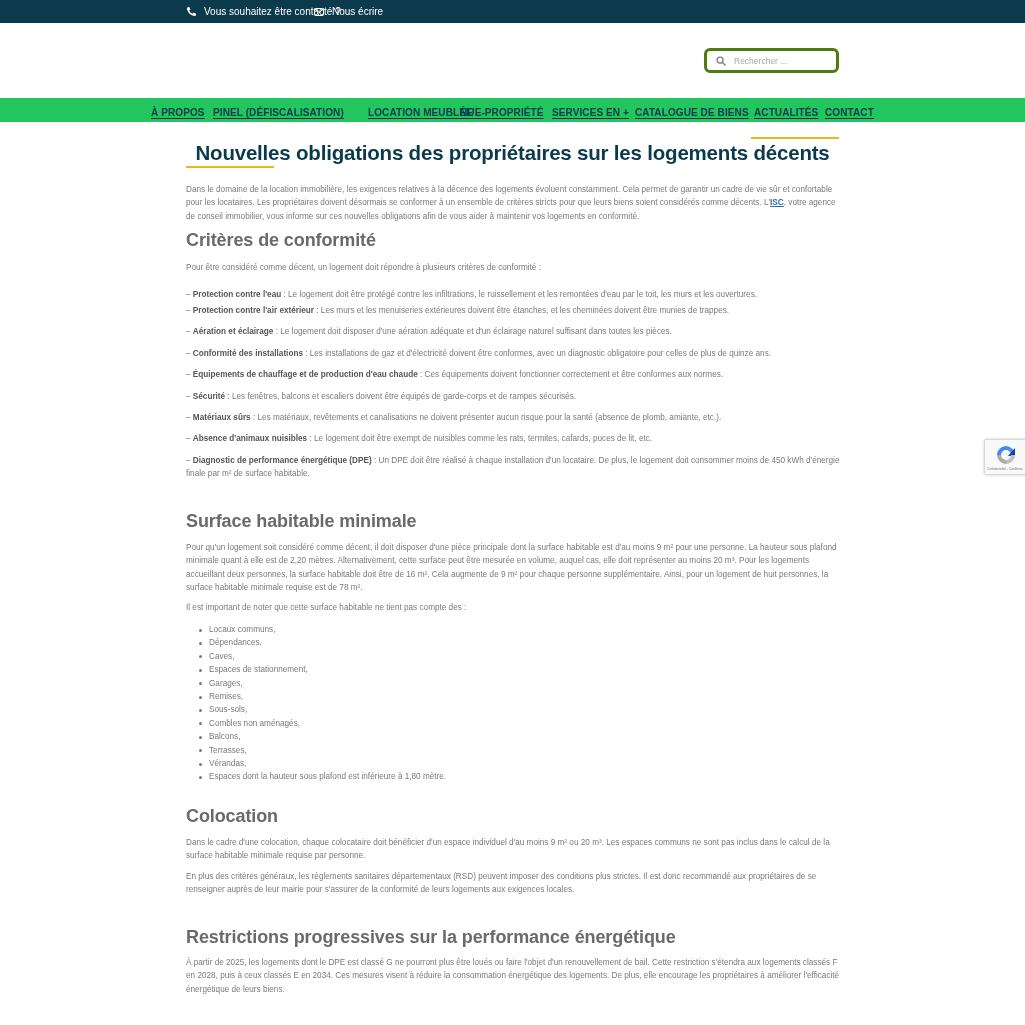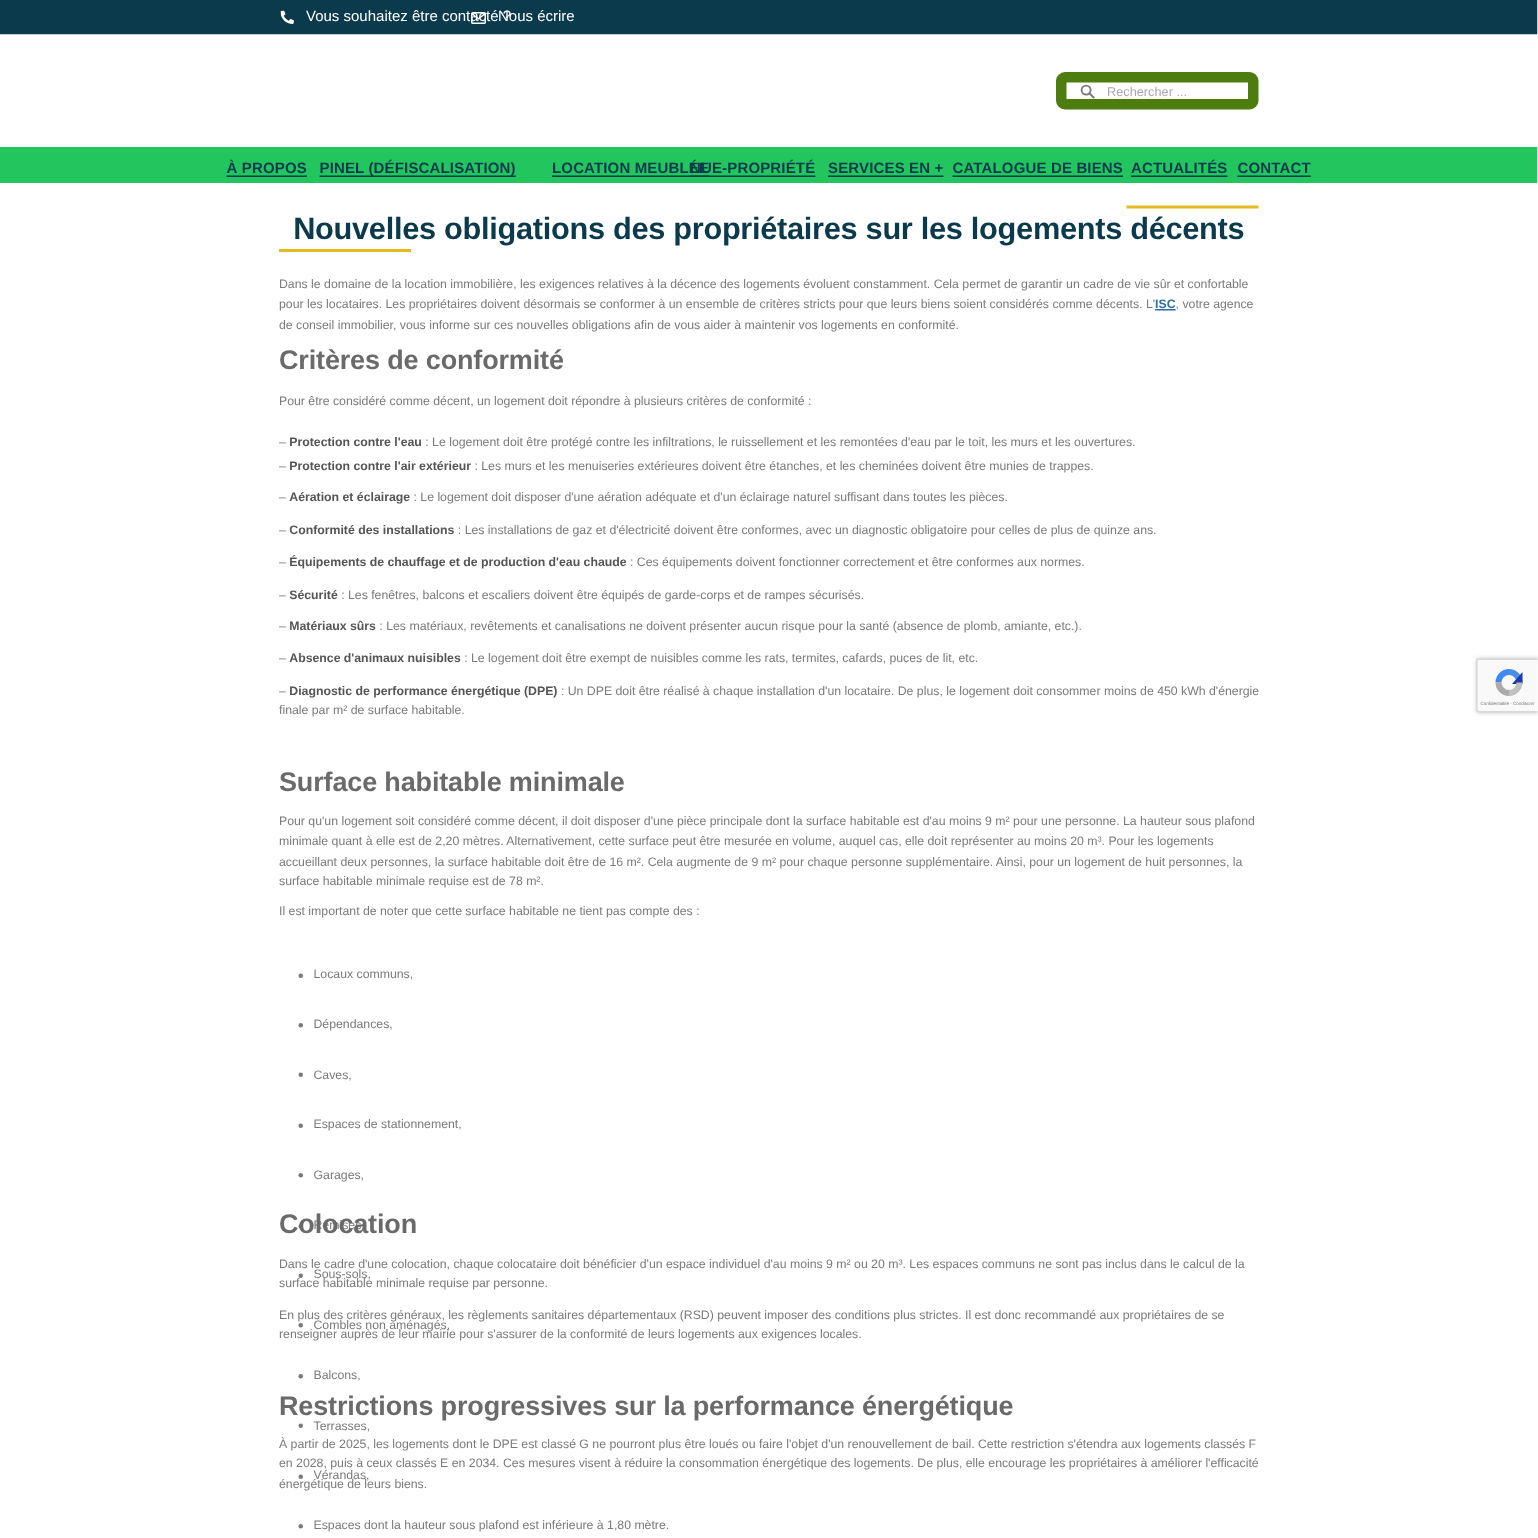--- a/index.html
+++ b/index.html
@@ -14,40 +14,40 @@
   .topbar .mail { left: 314px; }
 
   
   .header { position: absolute; left: 0; top: 23px; width: 1025px; height: 75px; background: #ffffff; }
   .logo { position: absolute; left: 414px; top: 11px; width: 200px; height: 52px; display: flex; align-items: center; }
   .logo-mark { width: 49px; height: 50px; position: relative; }
   .logo-text { margin-left: 8px; color: #1f5a7a; line-height: 1; }
   .logo-text .l1 { font-size: 30px; color: #2e7fb8; letter-spacing: -0.3px; }
   .logo-text .l2 { font-size: 15.5px; color: #1c4255; margin-top: 1px; }
 
-  .search { position: absolute; left: 704px; top: 25px; width: 135px; height: 25px; border: 7px solid #4d7c0f; border-radius: 6px; display: flex; align-items: center; padding-left: 9px; }
+  .search { position: absolute; left: 704px; top: 25px; width: 135px; height: 25px; border: 3px solid #4d7c0f; border-radius: 6px; display: flex; align-items: center; padding-left: 9px; }
   .search .ic { width: 10px; height: 10px; margin-right: 8px; display: inline-flex; }
   .search input { border: none; outline: none; font-family: "Liberation Sans", sans-serif; font-size: 8.5px; color: #999; width: 95px; background: transparent; }
   .search input::placeholder { color: #a8a8a8; }
 
   
   .nav { position: absolute; left: 0; top: 98px; width: 1025px; height: 24px; background: #22c55e; }
   .nav .link { position: absolute; top: 9px; font-size: 10px; font-weight: bold; color: #0b3a4d; text-decoration: underline; text-underline-offset: 1.5px; letter-spacing: 0.1px; white-space: nowrap; }
 
   
   .accent { position: absolute; height: 2px; background: #e6b91e; }
 
   
   .title { position: absolute; left: 186px; top: 141px; width: 653px; text-align: center; font-size: 20.5px; font-weight: bold; color: #0b3a4d; letter-spacing: -0.2px; white-space: nowrap; }
   .para { position: absolute; left: 186px; width: 655px; font-size: 8.2px; line-height: 13.4px; color: #7a7a7a; }
   .para b { color: #555; }
   .para a { color: #2b6ea6; font-weight: bold; text-decoration: underline; margin-top: 24px; }
   .h2 { position: absolute; left: 186px; font-size: 18px; font-weight: bold; color: #6a6a6a; letter-spacing: -0.1px; white-space: nowrap; }
   .list { position: absolute; left: 198px; font-size: 8.2px; line-height: 13.4px; color: #7a7a7a; list-style: none; }
-  .list li { position: relative; padding-left: 11px; margin-top: 20px; }
+  .list li { position: relative; padding-left: 11px; }
   .list li::before { content: ""; position: absolute; left: 1px; top: 5.5px; width: 3px; height: 3px; border-radius: 50%; background: #7a7a7a; }
 
   
   .recaptcha { position: absolute; left: 984px; top: 439px; width: 45px; height: 36px; background: #f9f9f9; border: 1px solid #d8d8d8; box-shadow: 0 0 3px rgba(0,0,0,0.2); border-radius: 2px 0 0 2px; }
   .recaptcha .logo-r { position: absolute; left: 9px; top: 4px; width: 24px; height: 22px; }
   .recaptcha .txt { position: absolute; left: 2px; top: 27px; font-size: 3px; color: #777; white-space: nowrap; }
 </style>
 </head>
 <body>
 

